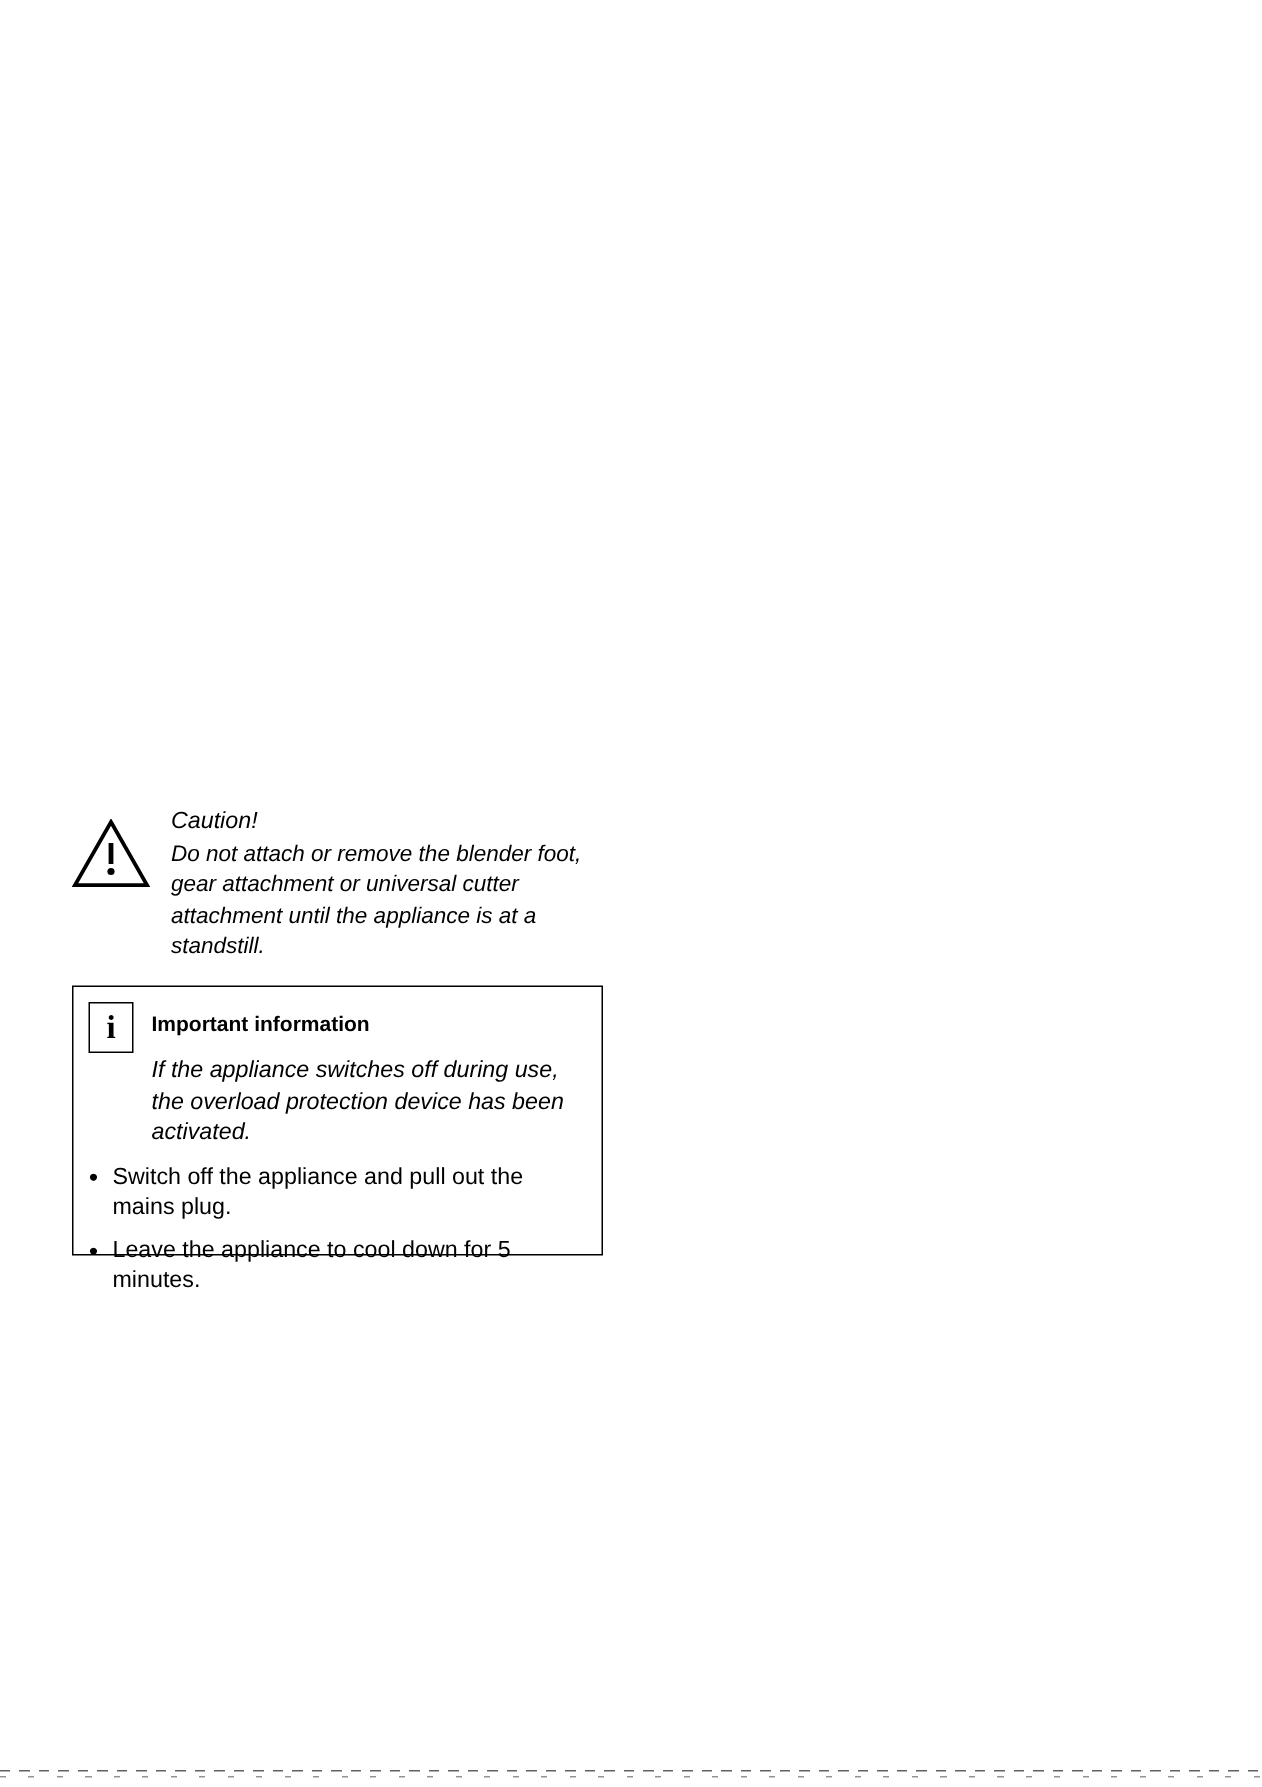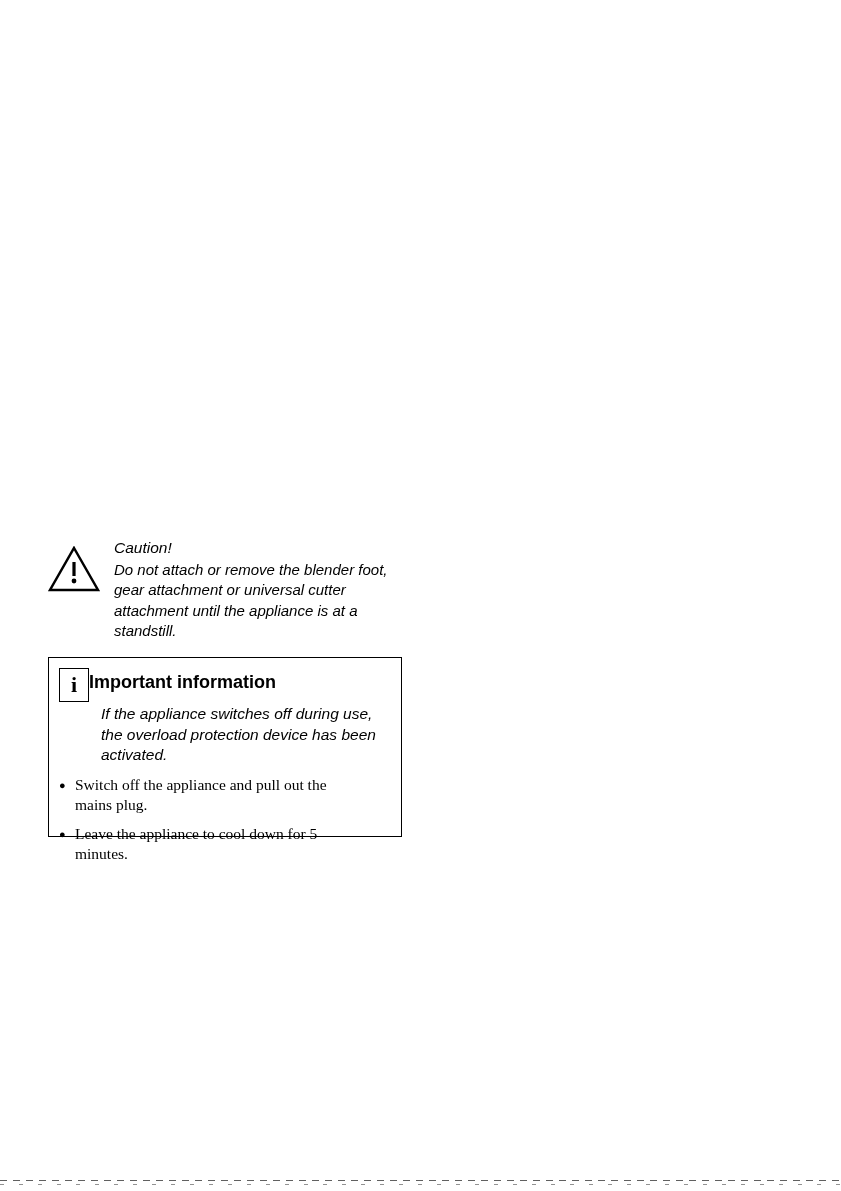--- a/index.html
+++ b/index.html
@@ -81,22 +81,23 @@
     display: flex;
     align-items: center;
     justify-content: center;
     font-family: "Liberation Serif", serif;
     font-weight: bold;
     font-size: 22px;
     line-height: 1;
     background: #fff;
   }
   .info-head-text {
+    margin-left: 12px;
     font-weight: bold;
-    font-size: 18px;
+    font-size: 14px;
     line-height: 20px;
     padding-top: 4px;
   }
   .info-body {
     margin-left: 42px;
     margin-top: 2px;
     font-size: 15.5px;
     line-height: 20.5px;
     width: 292px;
     font-style: italic;
@@ -106,21 +107,20 @@
     padding: 0;
     list-style: none;
   }
   .bullet-item {
     position: relative;
     padding-left: 16px;
     margin-bottom: 8px;
     font-size: 15.5px;
     line-height: 20.5px;
     width: 292px;
-    font-family: Liberation Serif, serif;
   }
   .bullet-item::before {
     content: "\25CF";
     position: absolute;
     left: 0;
     top: -1px;
     font-size: 11px;
     line-height: 22px;
   }
 

